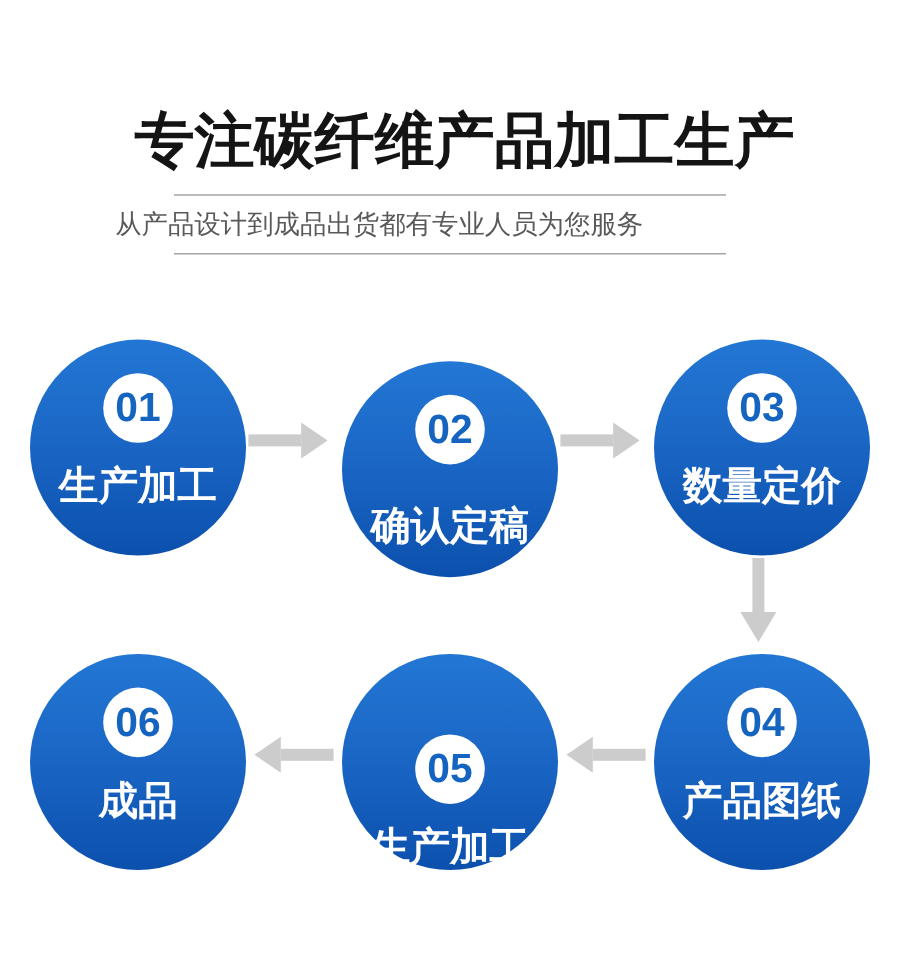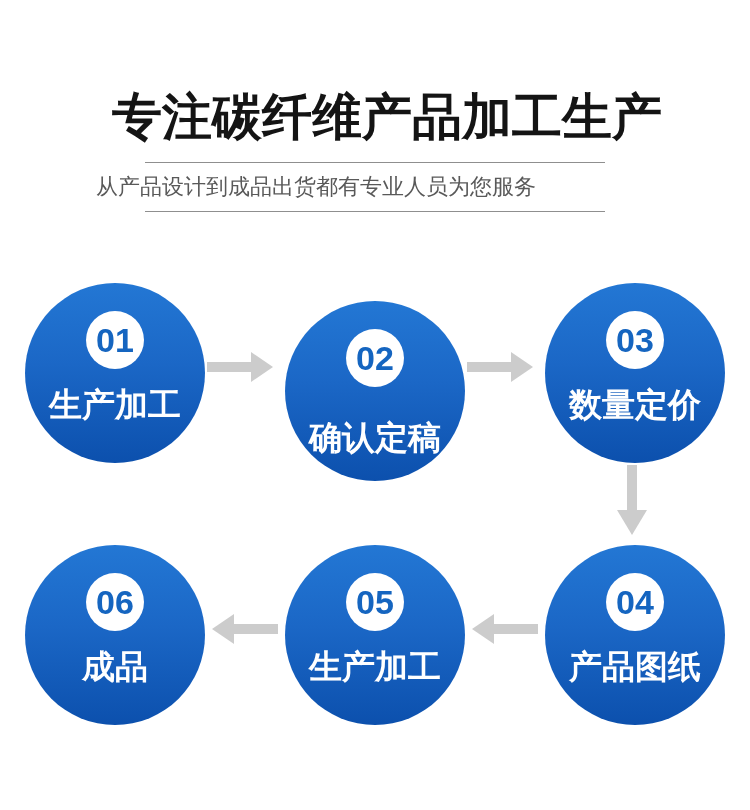--- a/index.html
+++ b/index.html
@@ -63,21 +63,21 @@
     margin-top:17px;
     font-size:33px;line-height:38px;
     font-weight:600;
     color:#ffffff;
     white-space:nowrap;
   }
   .pos-1{left:25px;top:283px;}
   .pos-2{left:285px;top:301px;gap:15px;}
   .pos-3{left:545px;top:283px;}
   .pos-4{left:545px;top:545px;}
-  .pos-5{left:285px;top:545px;}
+  .pos-5{left:285px;top:545px;justify-content:flex-end;}
   .pos-6{left:25px;top:545px;}
 
   .h-arrow{
     position:absolute;height:30px;width:66px;
     display:flex;align-items:center;
   }
   .h-arrow .shaft{width:44px;height:10px;background:var(--arrow-color);}
   .h-arrow .head-right{
     width:0;height:0;
     border-left:22px solid var(--arrow-color);

